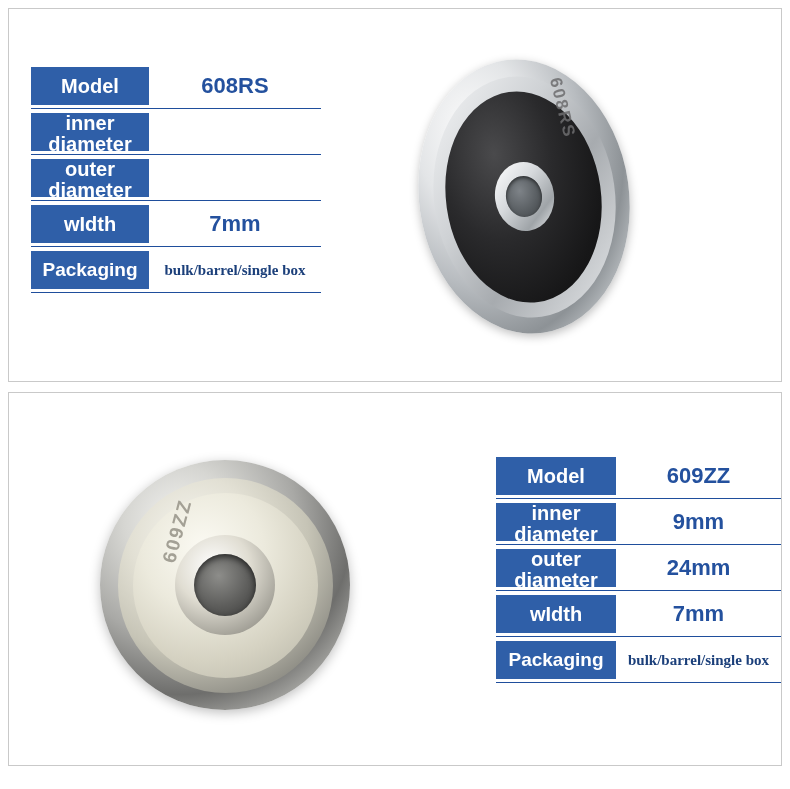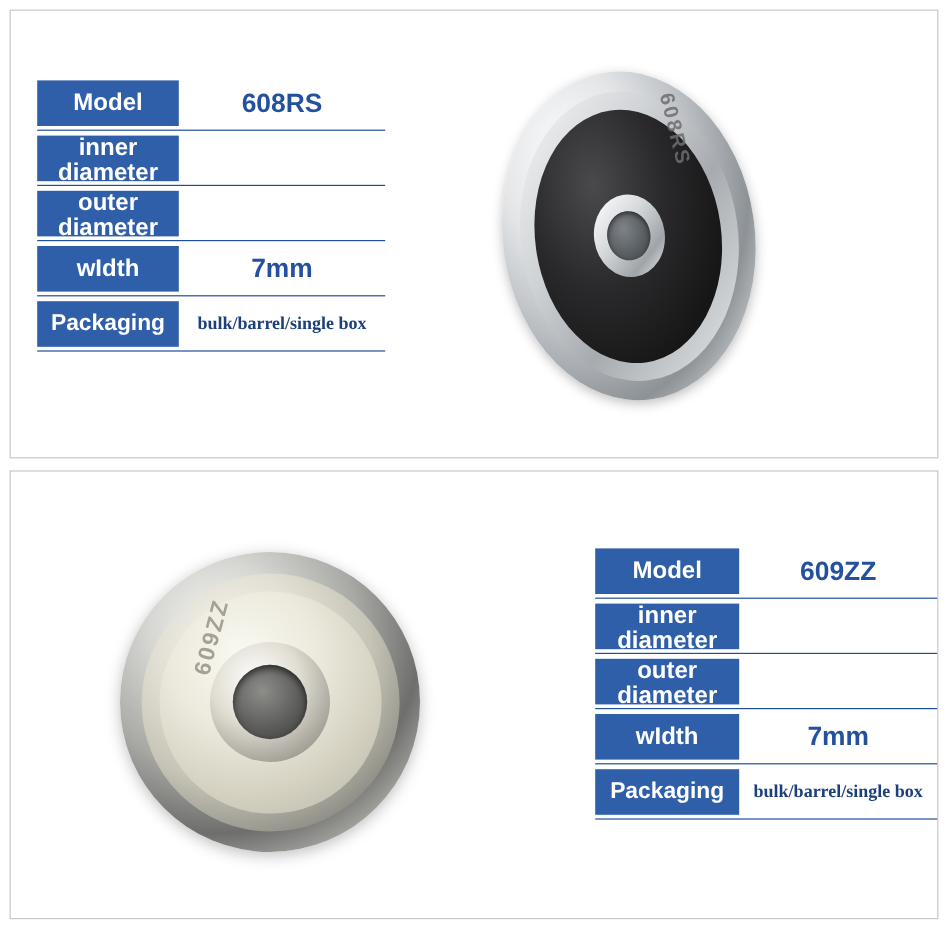--- a/index.html
+++ b/index.html
@@ -302,27 +302,29 @@
     <div class="spec-row">
       <div class="spec-key">Model</div>
       <div class="spec-val">609ZZ</div>
     </div>
 
     <div class="spec-row">
       <div class="spec-key key-two-line">
         <span>inner</span>
         <span>diameter</span>
       </div>
+      <div class="spec-val">9mm</div>
     </div>
 
     <div class="spec-row">
       <div class="spec-key key-two-line">
         <span>outer</span>
         <span>diameter</span>
       </div>
+      <div class="spec-val">24mm</div>
     </div>
 
     <div class="spec-row">
       <div class="spec-key">wIdth</div>
       <div class="spec-val">7mm</div>
     </div>
 
     <div class="spec-row row-pack">
       <div class="spec-key">Packaging</div>
       <div class="spec-val">bulk/barrel/single box</div>

